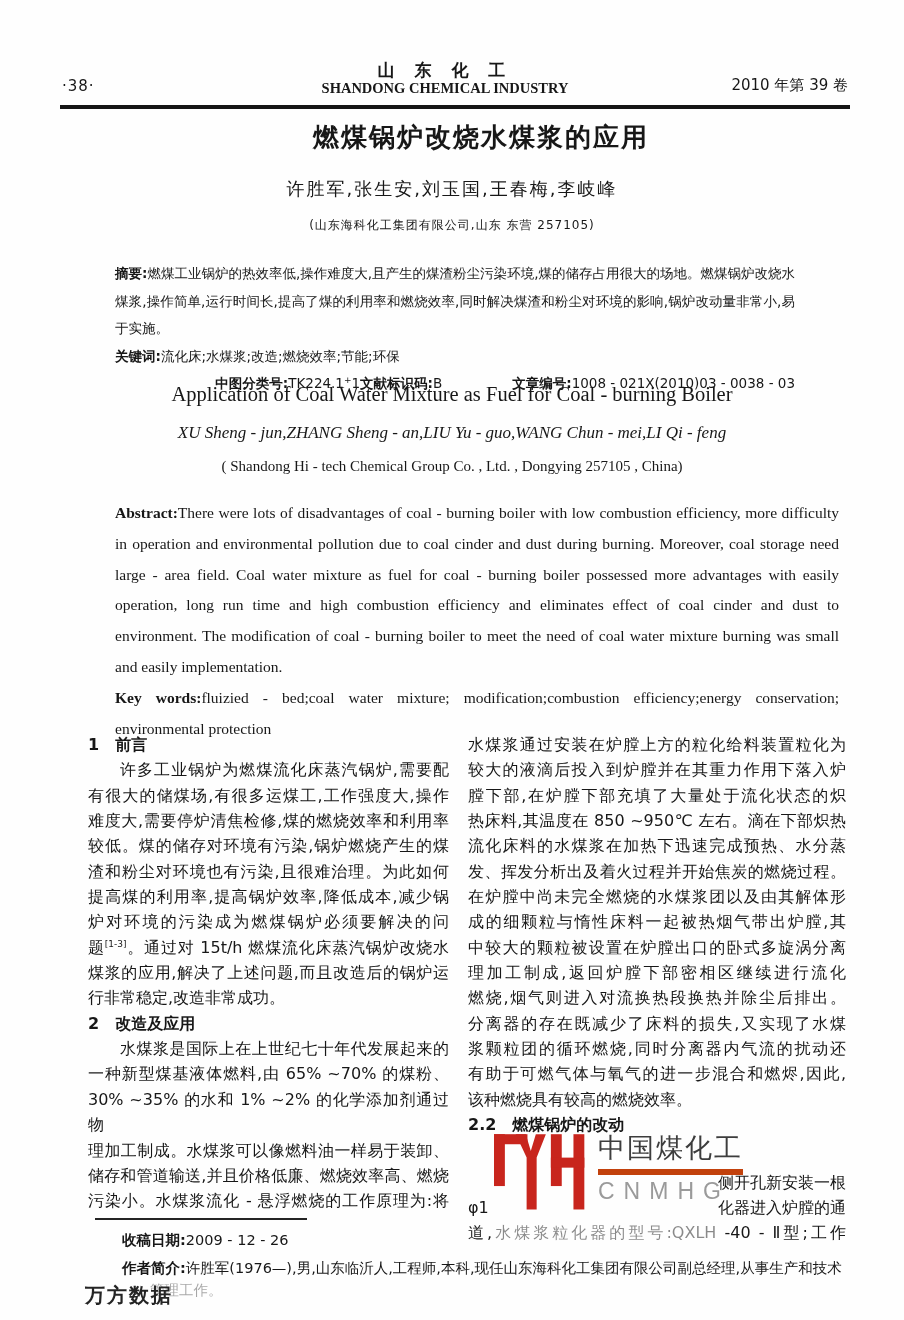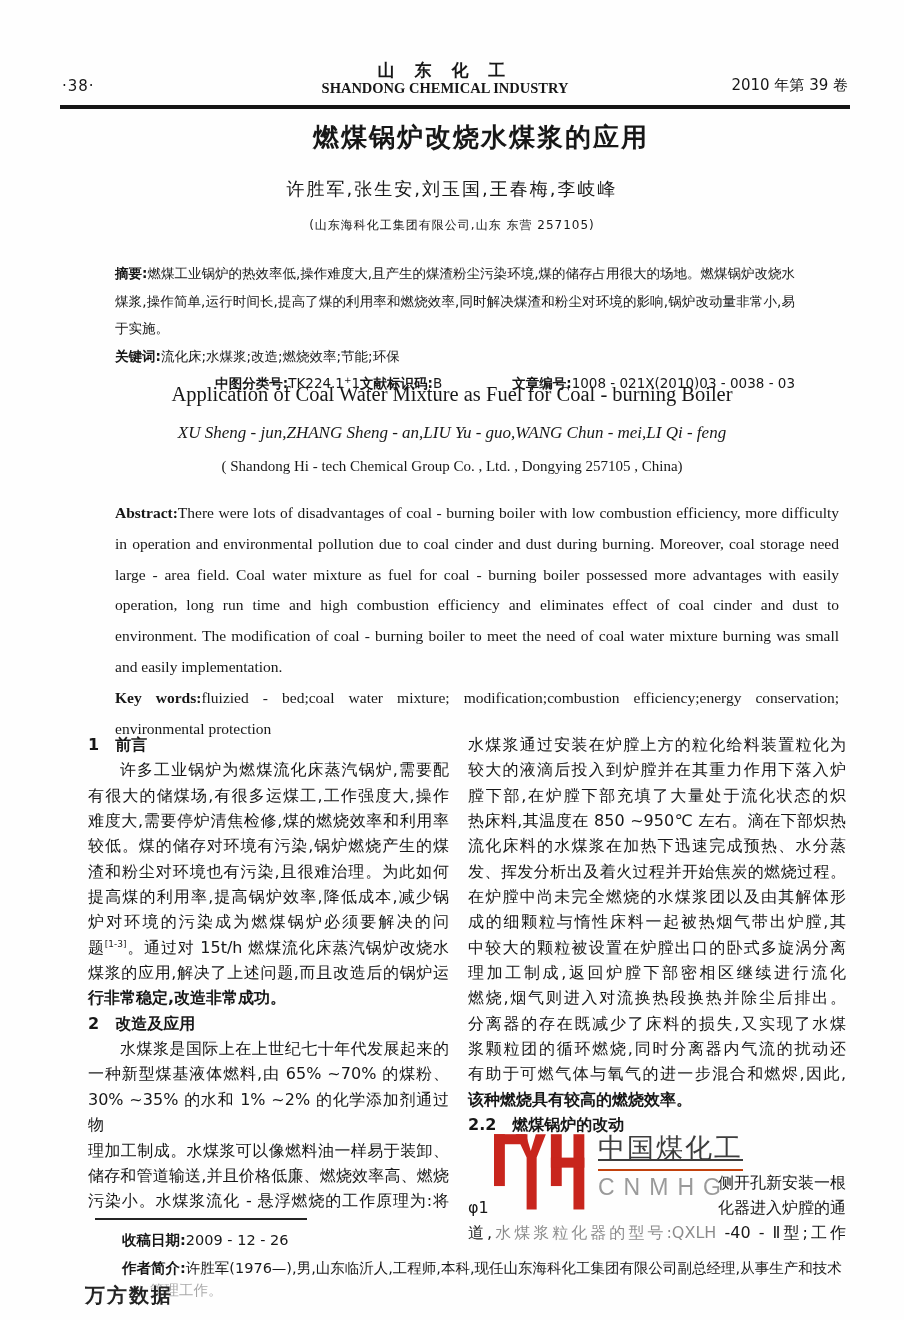--- a/index.html
+++ b/index.html
@@ -32,31 +32,31 @@
   .en-affil{position:absolute;top:458px;left:0;width:100%;text-align:center;font-size:15px;}
   .en-abs{position:absolute;top:498px;left:115px;width:724px;font-size:15.5px;line-height:30.8px;text-align:justify;}
   .en-abs p{margin:0;}
   .en-abs .lbl{font-weight:bold;}
   
   .body-cols{position:absolute;top:732px;left:88px;display:flex;gap:19px;}
   .col{font-size:16px;line-height:25.35px;}
   .col.left{width:361px;}
   .col.right{width:378px;}
   .cl{text-align:justify;text-align-last:justify;}
-  .cl.end{text-align-last:left;font-weight:bold;}
+  .cl.end{text-align-last:left;}
   .cl.h{font-weight:bold;text-align-last:left;}
   .cl.ind{text-indent:2em;}
   .ob-r{text-align:center;text-align-last:right;margin-top:32px;}
   .ob-split{display:flex;justify-content:space-between;}
   .faint{opacity:.5;}
   
   .watermark{position:absolute;left:494px;top:1124px;width:356px;height:98px;display:flex;align-items:flex-start;}
   .wm-logo{width:92px;height:94px;flex:none;}
   .wm-right{margin-left:12px;padding-top:6px;}
-  .wm-cn{font-size:27px;color:#3d3d3d;letter-spacing:2px;padding-bottom:3px;border-bottom:2px solid #c2410c;white-space:nowrap;text-decoration:underline;}
+  .wm-cn{font-size:27px;color:#3d3d3d;letter-spacing:2px;padding-bottom:3px;border-bottom:6px solid #c2410c;white-space:nowrap;}
   .wm-en{font-size:23px;color:#9a9a9a;letter-spacing:9px;margin-top:3px;font-family:"Liberation Sans",sans-serif;}
   
   .footnote-rule{position:absolute;top:1218px;left:95px;width:212px;border-top:2px solid #242424;}
   .received{position:absolute;top:1231px;left:122px;font-size:14.5px;}
   .bio{position:absolute;top:1259px;left:122px;width:726px;font-size:14.5px;}
   .note-lbl{font-weight:bold;}
   .bio-overlap{position:absolute;top:1281px;left:150px;font-size:14.5px;opacity:.38;}
   .stamp{position:absolute;top:1282px;left:85px;font-size:20px;font-weight:bold;color:#242424;letter-spacing:2px;}
 </style>
 </head>

